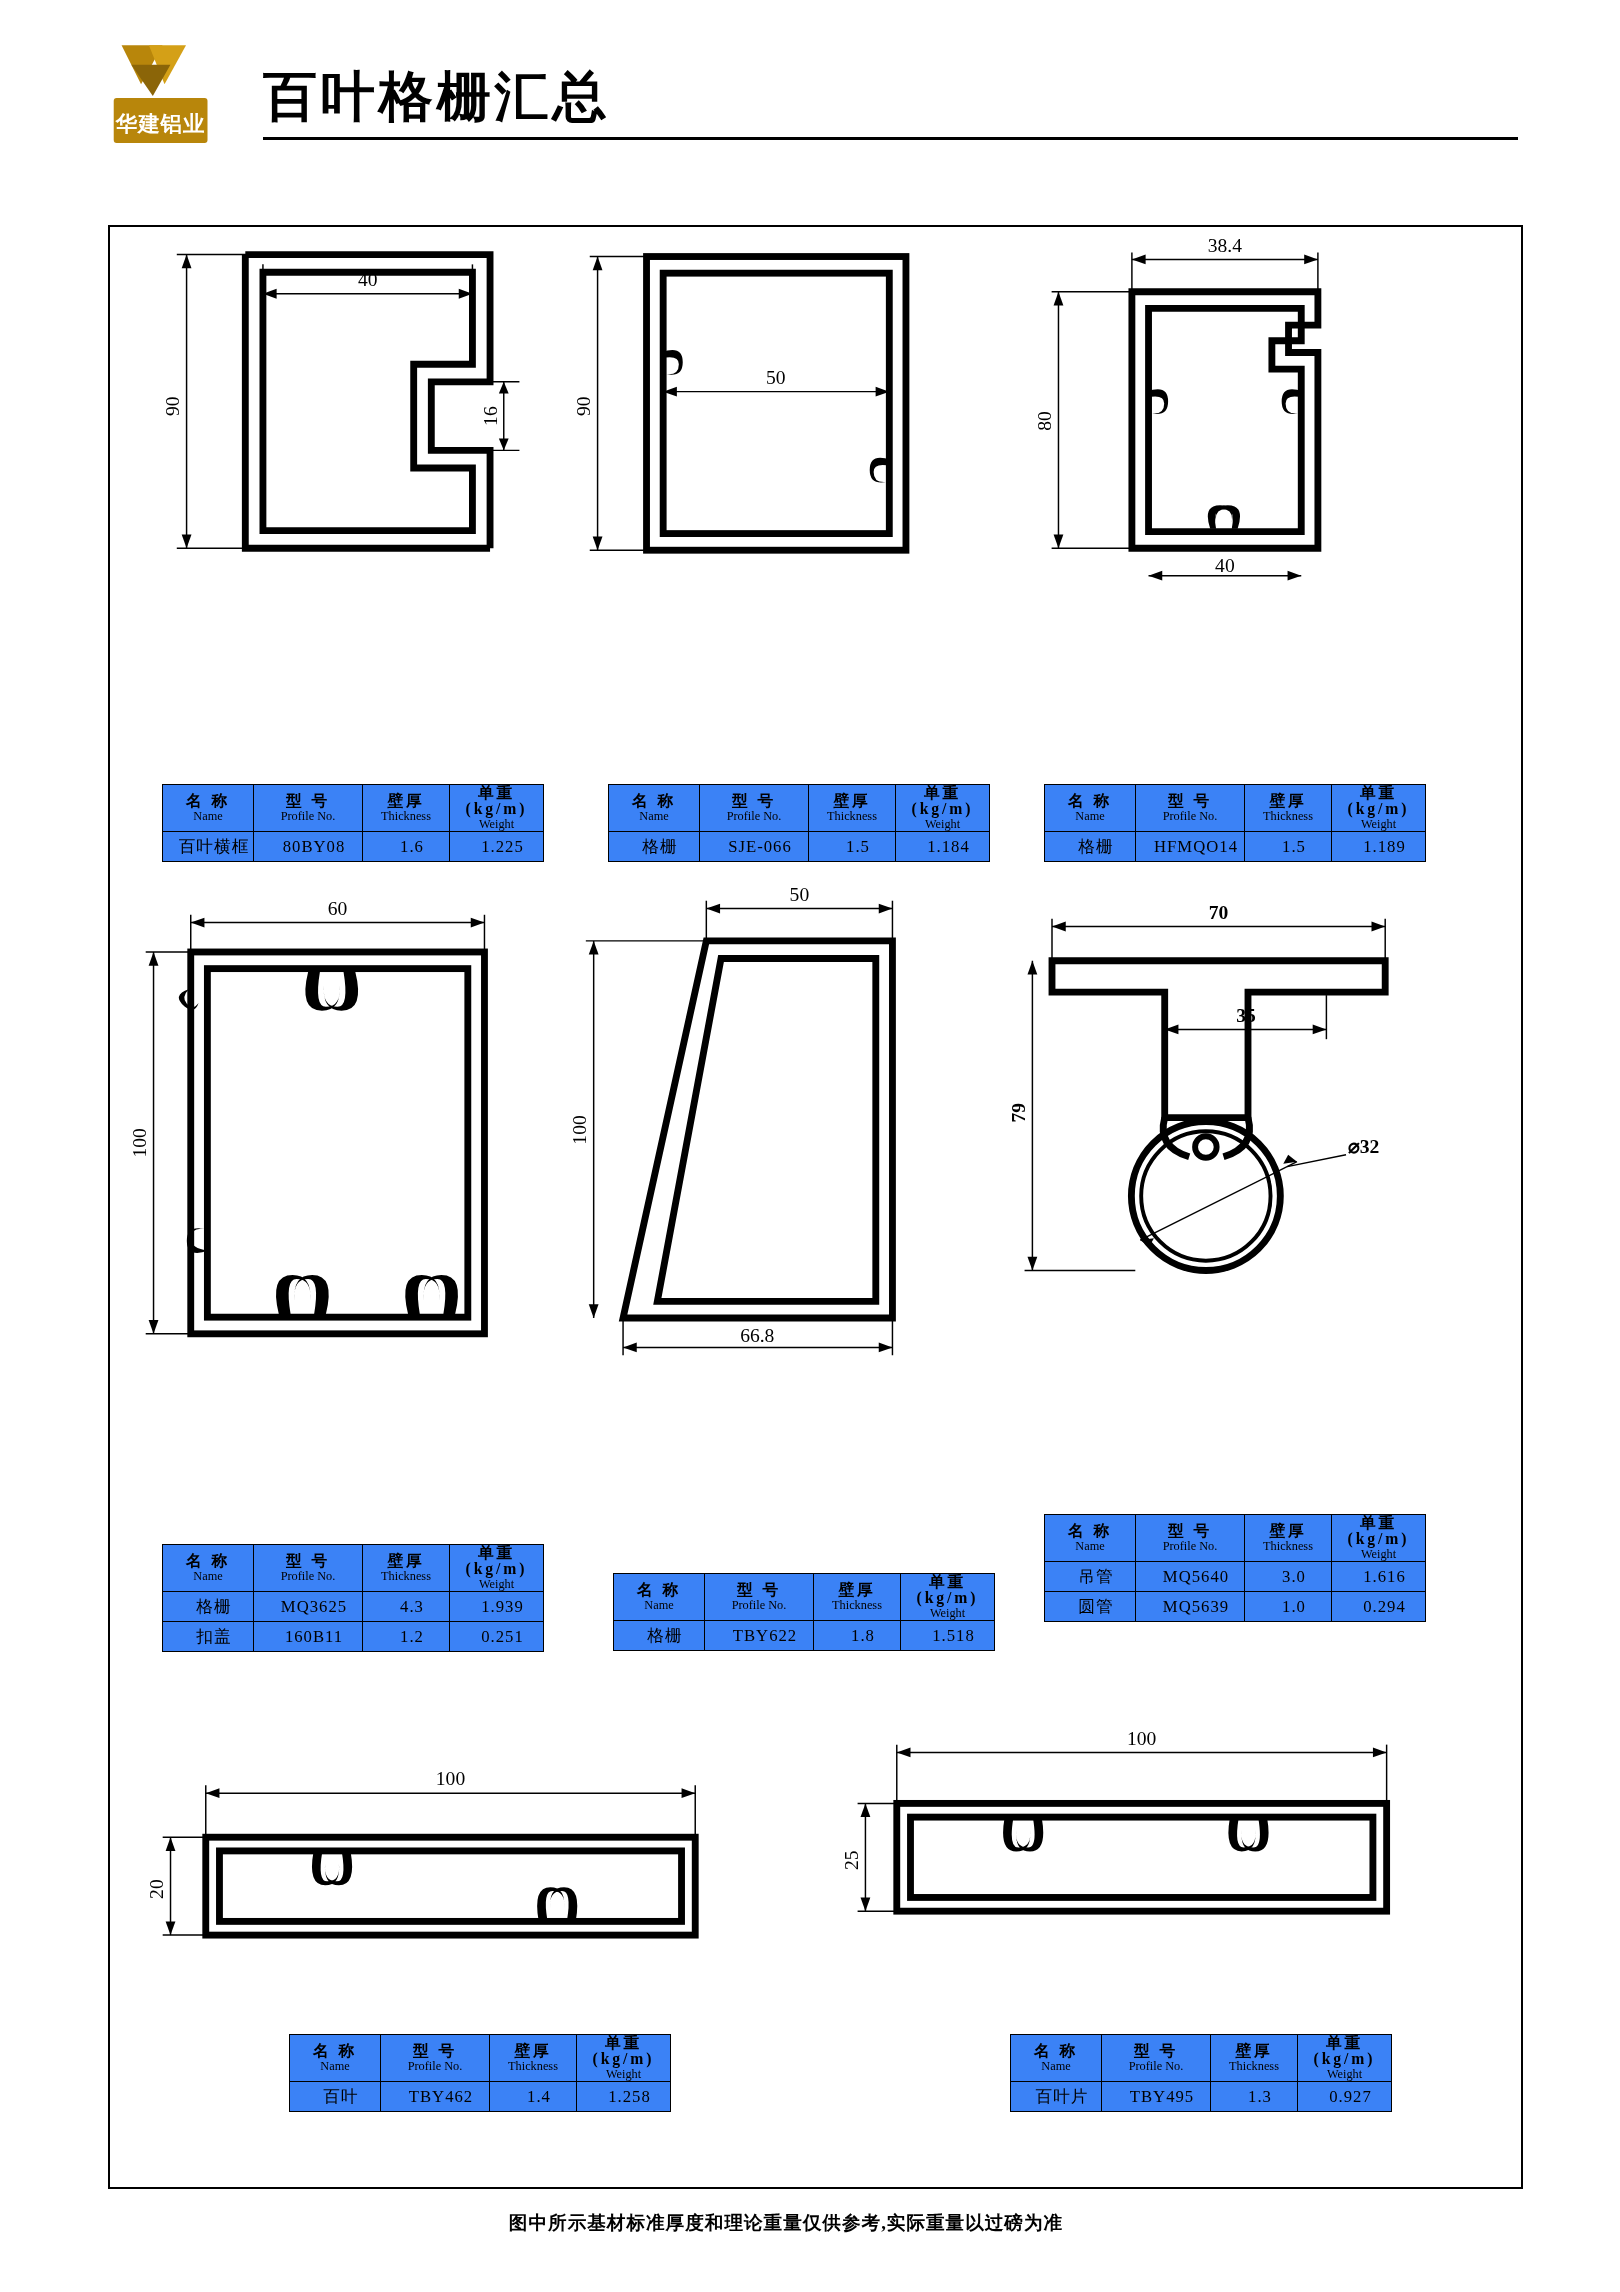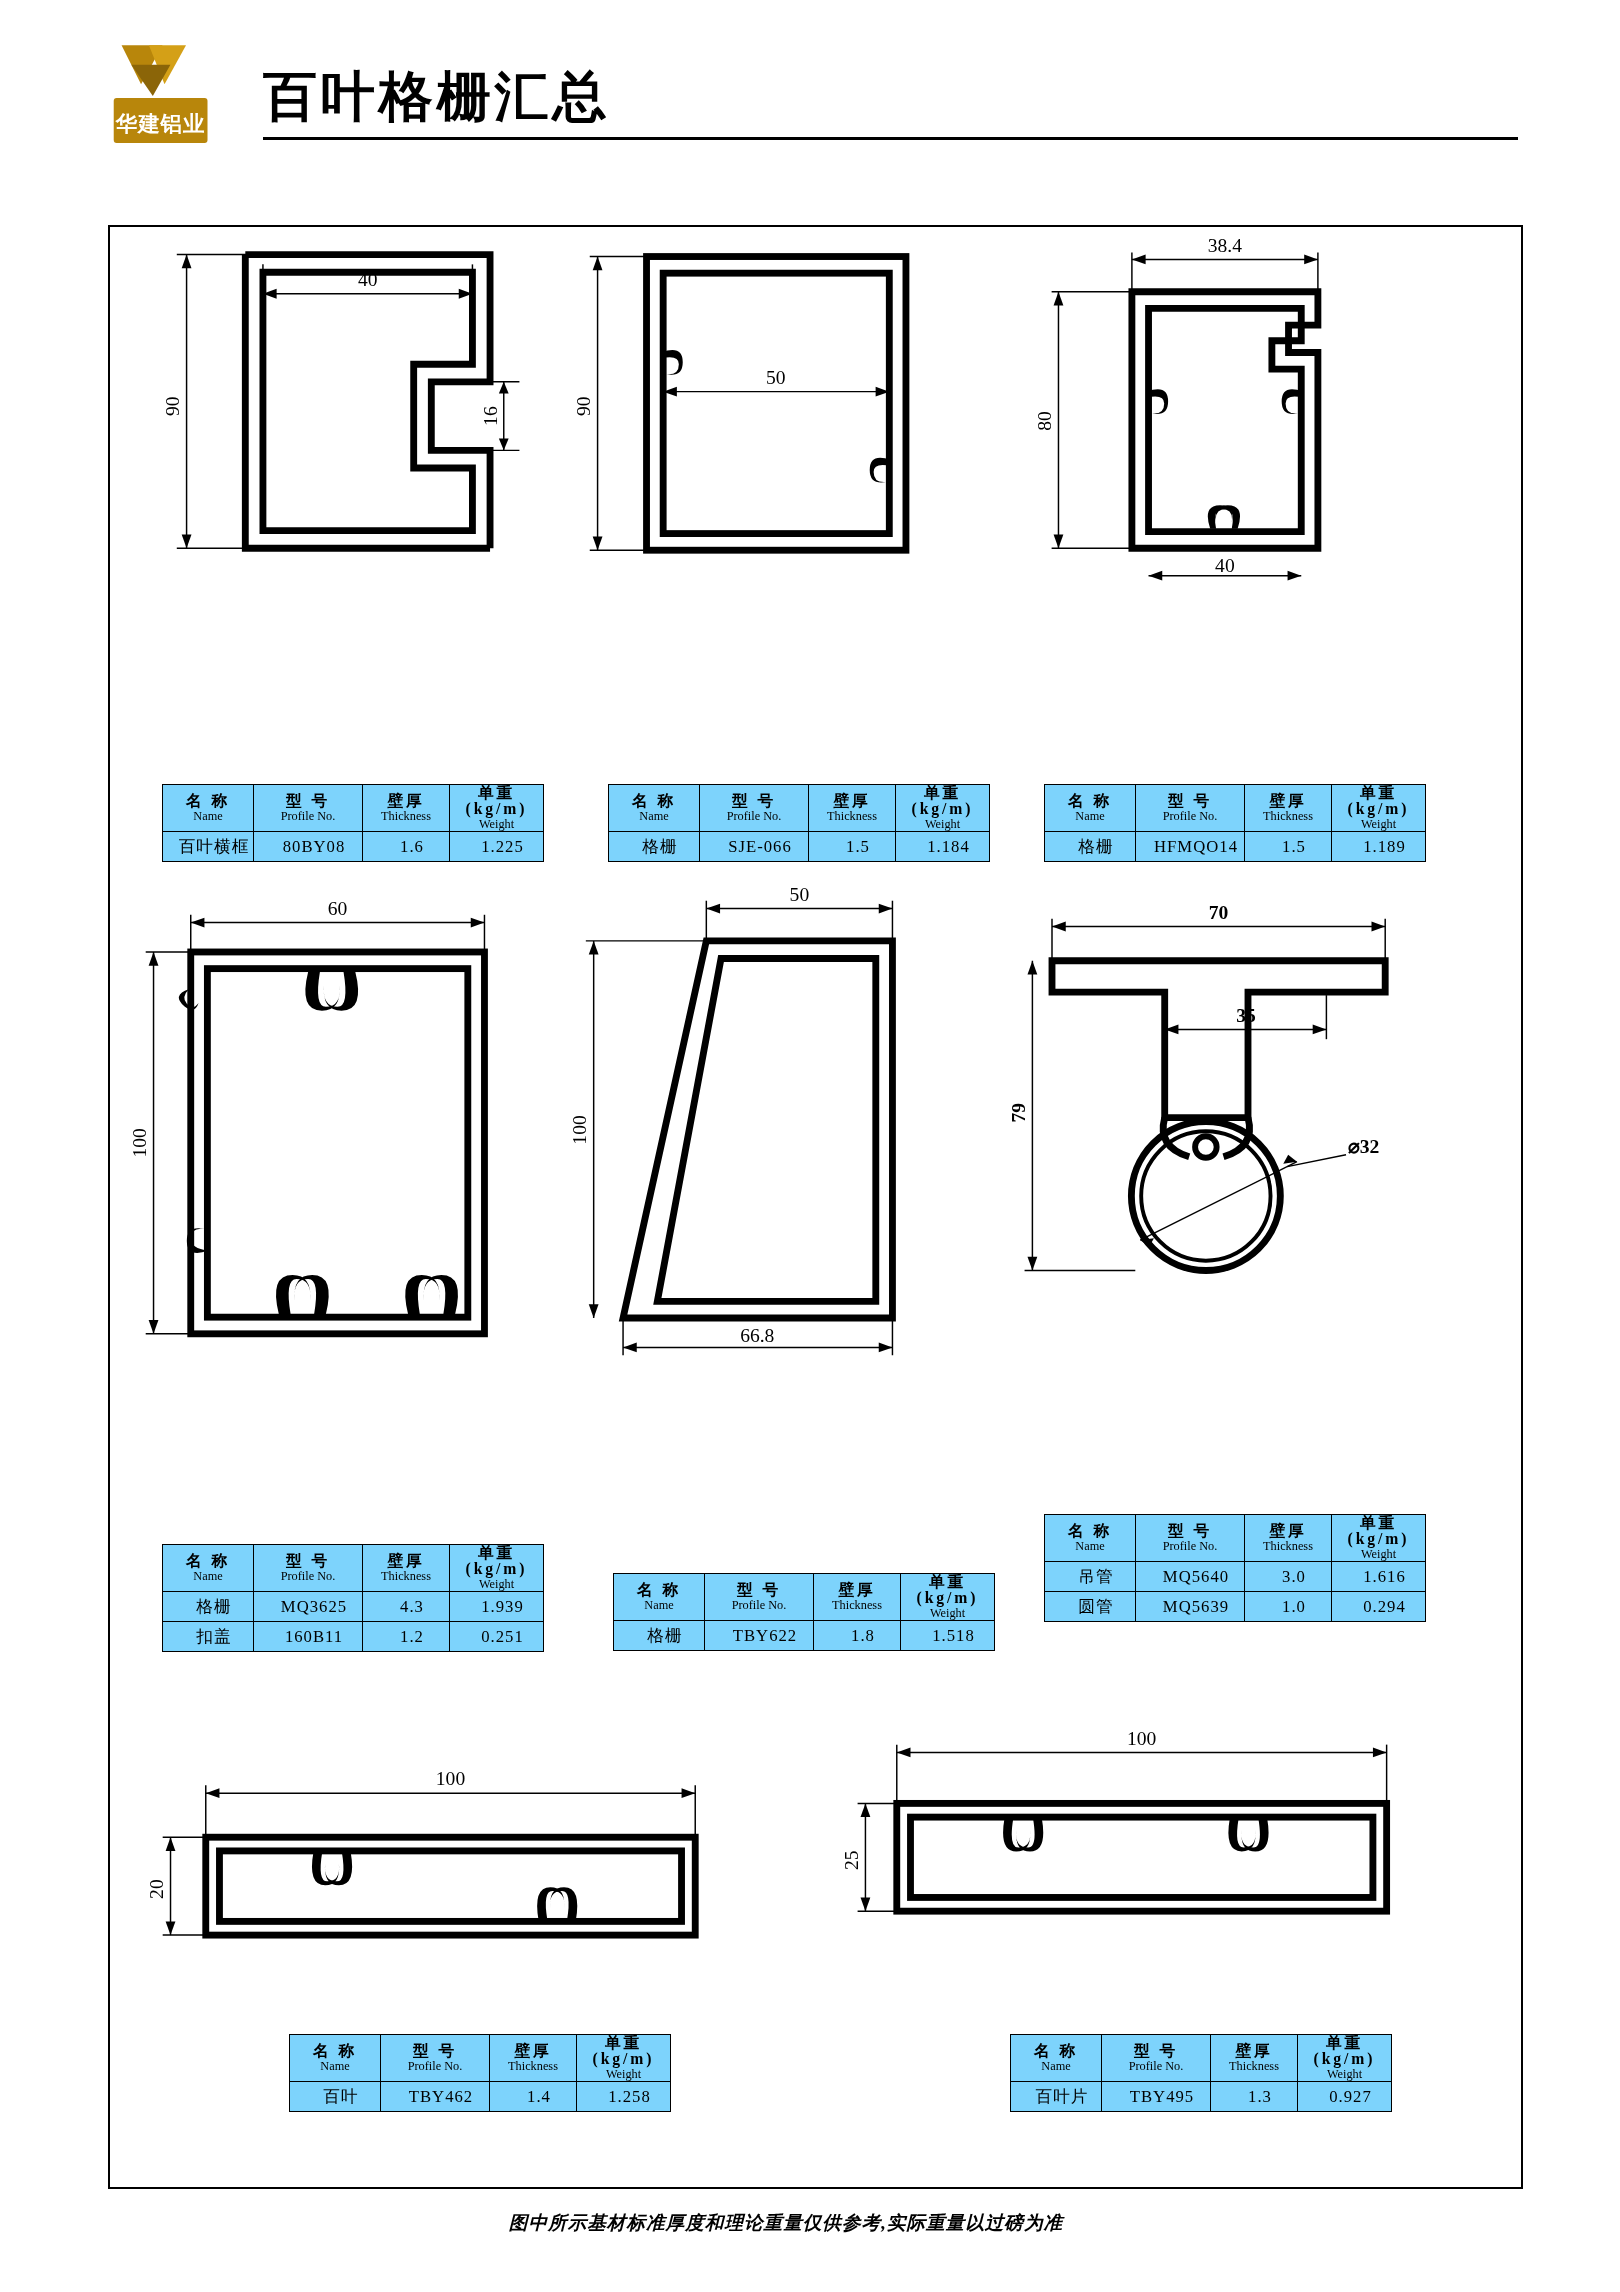--- a/index.html
+++ b/index.html
@@ -9,24 +9,24 @@
   
   .logo{position:absolute;left:102px;top:37px;width:127px;height:123px;}
   .logo svg{display:block;}
   .title{position:absolute;left:263px;top:61px;font-family:"Liberation Serif",serif;font-weight:bold;font-size:54px;letter-spacing:3.9px;}
   .title-rule{position:absolute;left:263px;top:137px;width:1255px;height:2.9px;background:#000;}
 
   
   .frame{position:absolute;left:108px;top:225px;width:1411px;height:1960px;border:2px solid #000;}
 
   .footnote{position:absolute;left:0;width:1572px;top:2210px;text-align:center;
-            font-family:"Liberation Serif",serif;font-weight:bold;font-size:18.6px;letter-spacing:1px;font-style:italic;}
+            font-family:"Liberation Serif",serif;font-weight:bold;font-size:18.6px;letter-spacing:1px;}
 
   
-  table.spec{position:absolute;border-collapse:collapse;background:#7dd3fc;}
+  table.spec{position:absolute;border-collapse:collapse;background:#3b82f6;}
   table.spec td{border:1.5px solid #000;text-align:center;font-family:"Liberation Serif",serif;
                 padding:0;line-height:1.05;}
   table.spec td.h{font-size:14.7px;font-weight:bold;height:37px;}
   table.spec td.h span.cn{display:block;font-size:15.7px;letter-spacing:2.9px;}
   table.spec td.h span.en{display:block;font-size:12.3px;font-weight:normal;letter-spacing:0;}
   table.spec td.v{font-size:16.7px;height:29px;letter-spacing:1px;padding-left:12px;}
   .c1{width:90px;}.c2{width:108px;}.c3{width:86px;}.c4{width:93px;}
 
   
   .dwg{position:absolute;}

